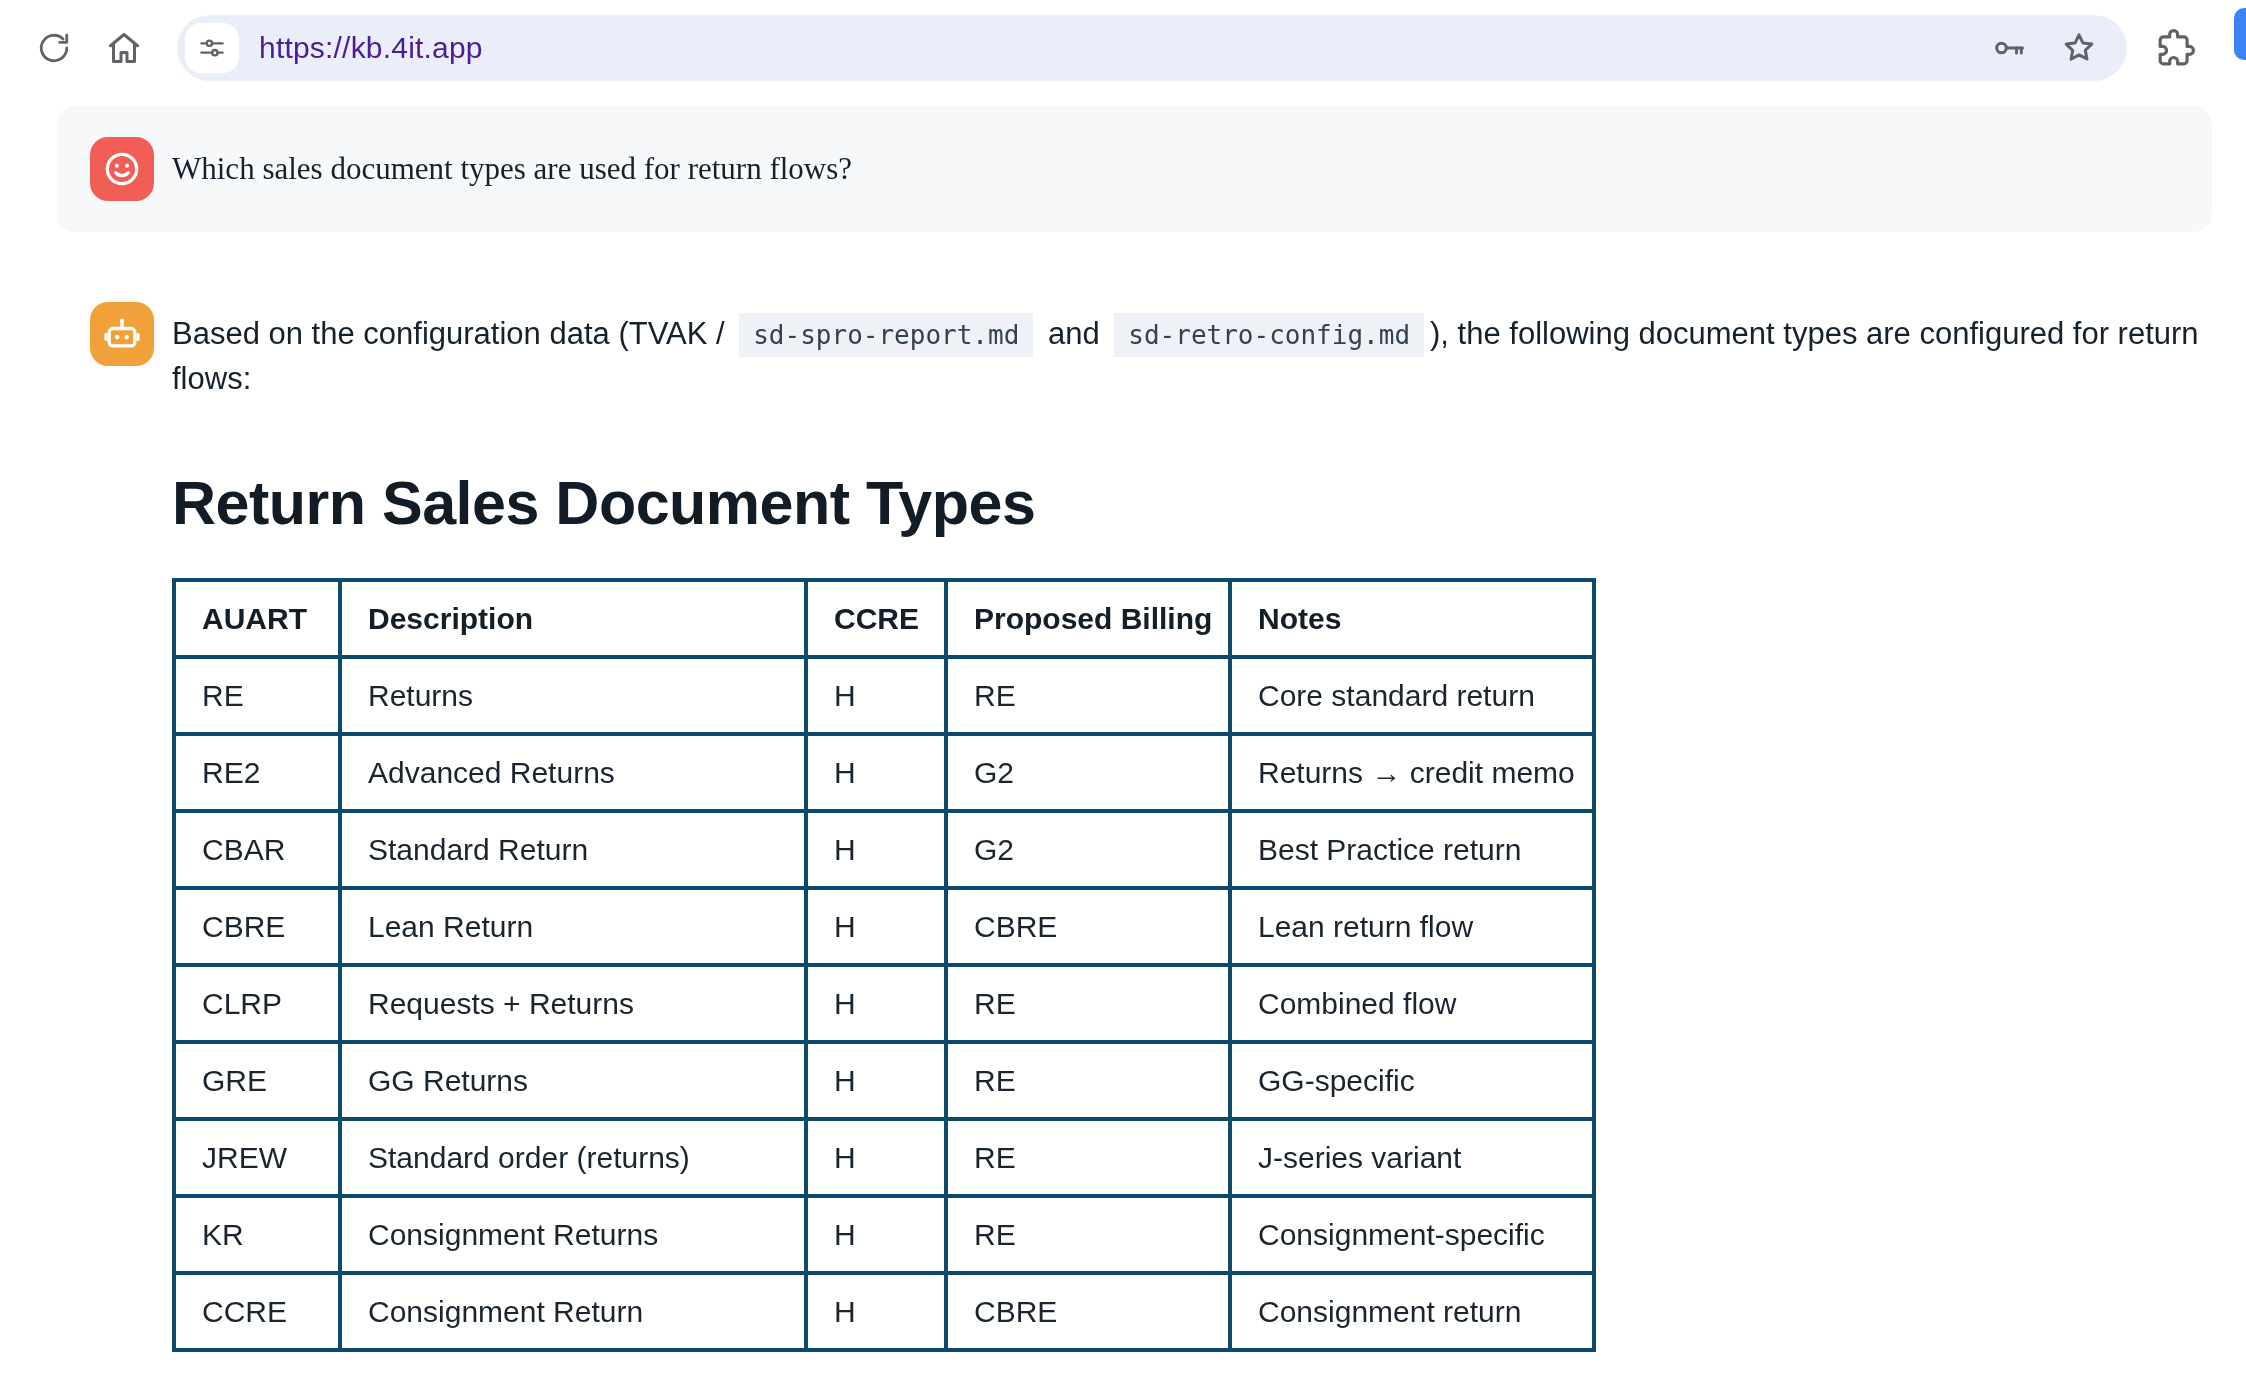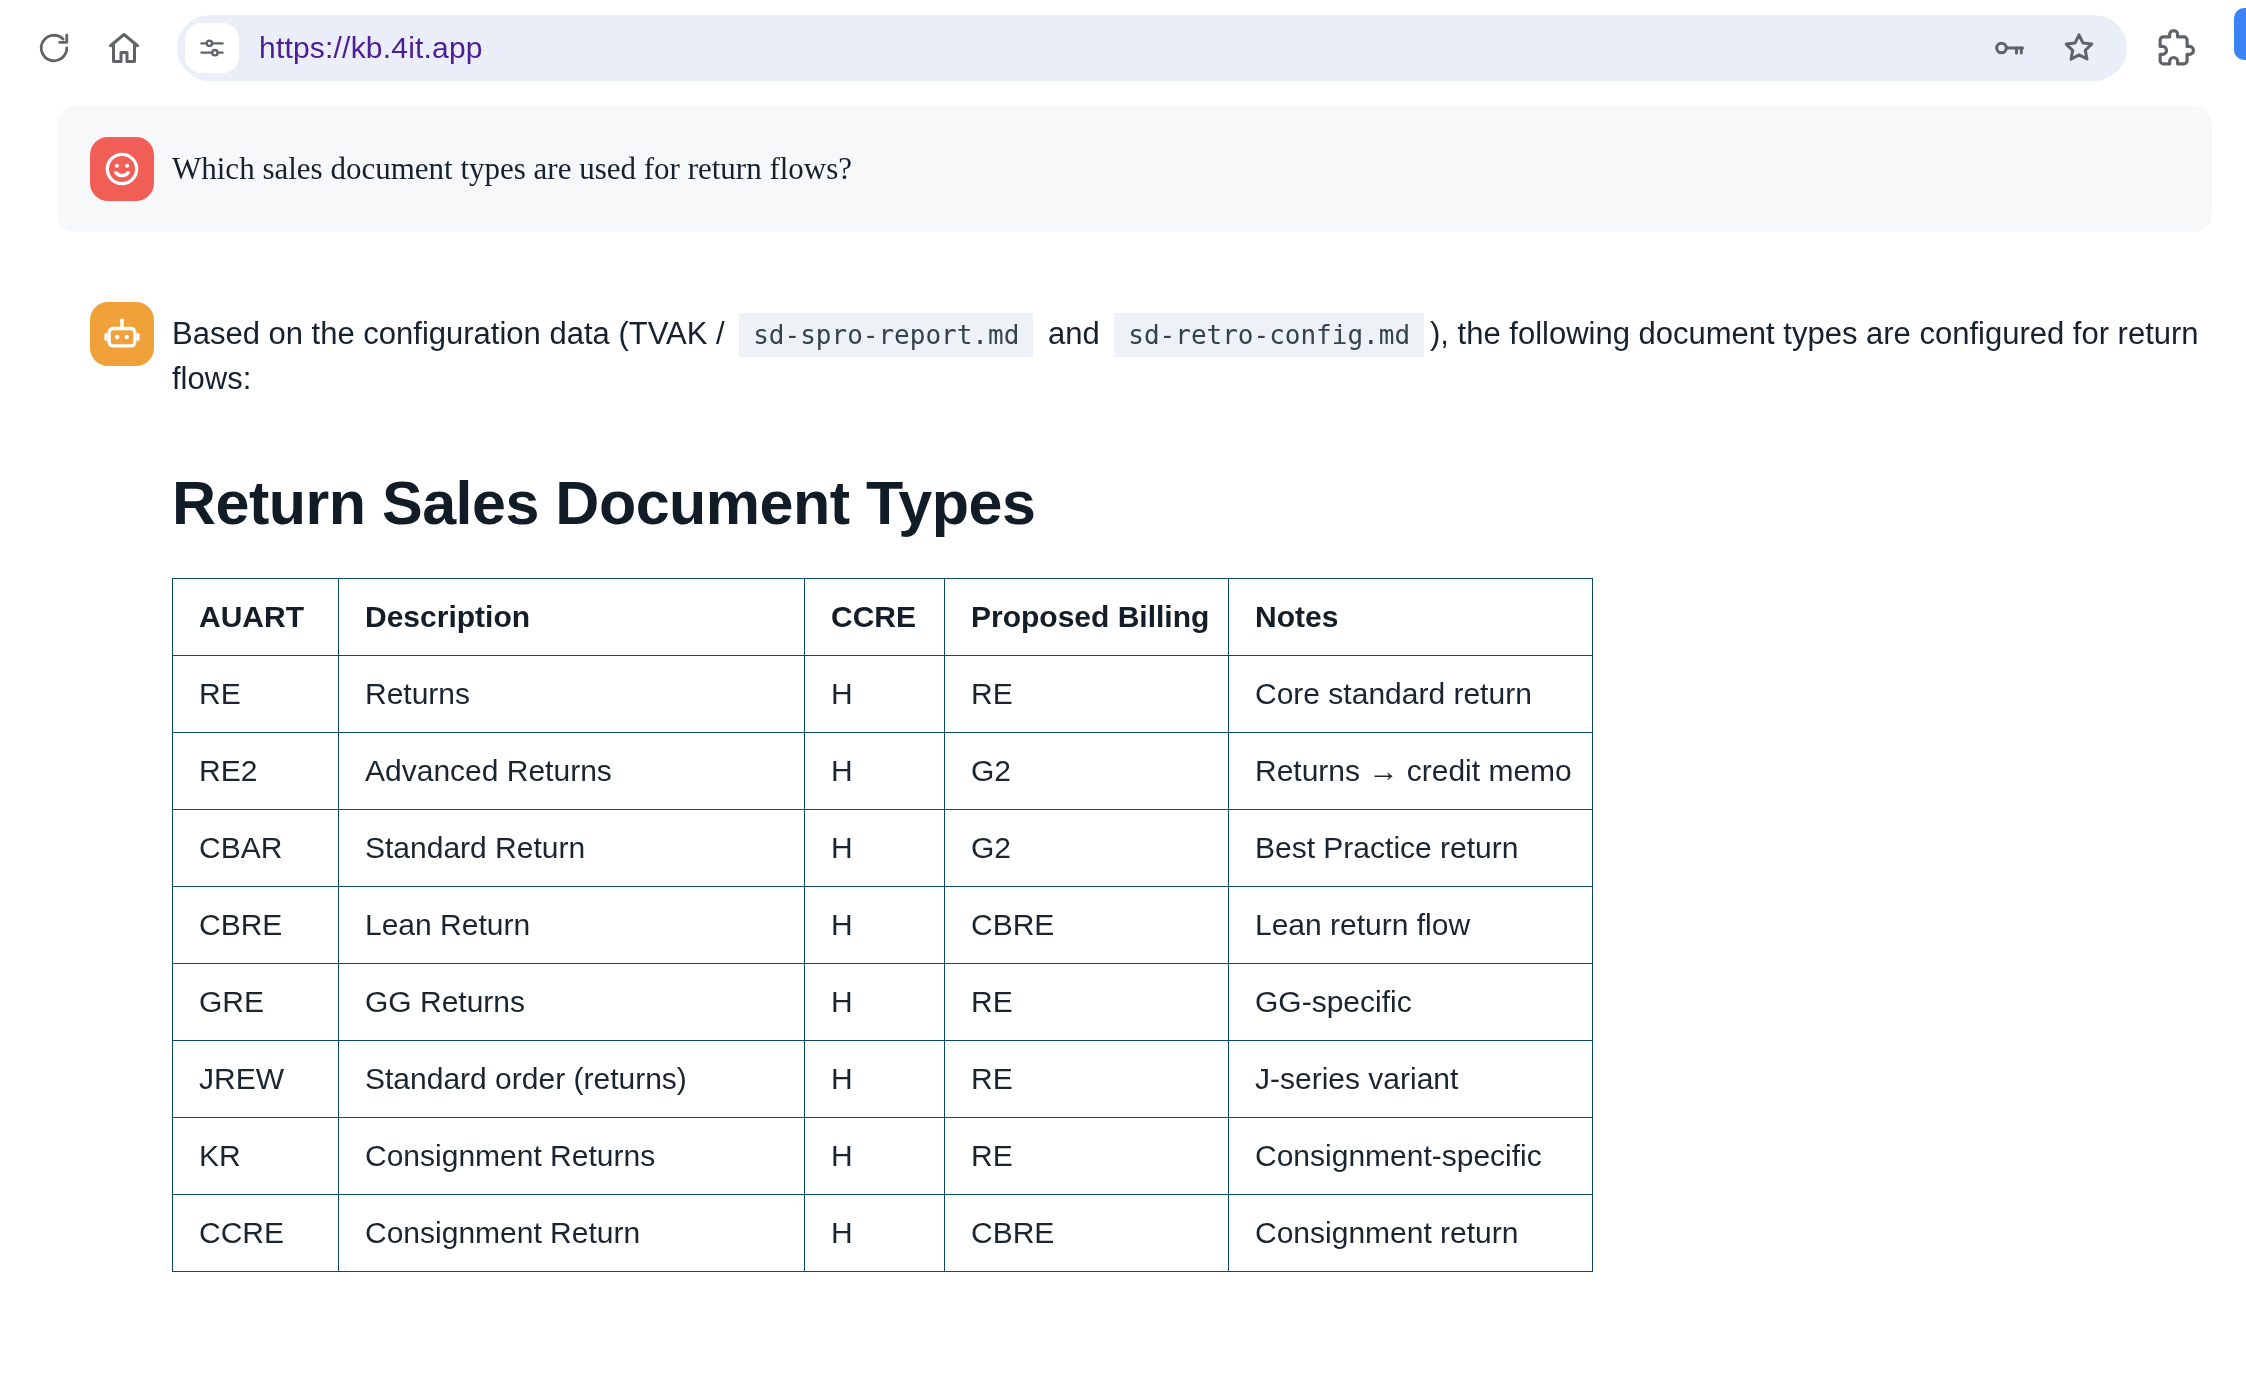--- a/index.html
+++ b/index.html
@@ -74,21 +74,21 @@
   h1.page-title {
     font-size:61px; font-weight:800; letter-spacing:-0.5px;
     margin:66px 0 0 0; color:#121c26; line-height:1.15;
   }
 
   table.doc-table {
     border-collapse:collapse; table-layout:fixed; width:1420px;
     margin-top:40px; font-size:30px; color:#1a2530;
   }
   .doc-table th, .doc-table td {
-    border:1px solid #0c4a6e; height:77px; padding:0 16px 0 26px;
+    border:4px solid #0c4a6e; height:77px; padding:0 16px 0 26px;
     text-align:left; vertical-align:middle; font-weight:400;
     overflow:hidden; white-space:nowrap;
   }
   .doc-table th { font-weight:700; color:#141e28; }
   .col-auart { width:166px; } .col-desc { width:466px; } .col-vbtyp { width:140px; }
   .col-bill { width:284px; } .col-notes { width:364px; }
 </style>
 </head>
 <body>
 
@@ -219,20 +219,27 @@
               <td>Best Practice return</td>
             </tr>
             <tr>
               <td>CBRE</td>
               <td>Lean Return</td>
               <td>H</td>
               <td>CBRE</td>
               <td>Lean return flow</td>
             </tr>
             <tr>
+              <td>CLRP</td>
+              <td>Requests + Returns</td>
+              <td>H</td>
+              <td>RE</td>
+              <td>Combined flow</td>
+            </tr>
+            <tr>
               <td>GRE</td>
               <td>GG Returns</td>
               <td>H</td>
               <td>RE</td>
               <td>GG-specific</td>
             </tr>
             <tr>
               <td>JREW</td>
               <td>Standard order (returns)</td>
               <td>H</td>

